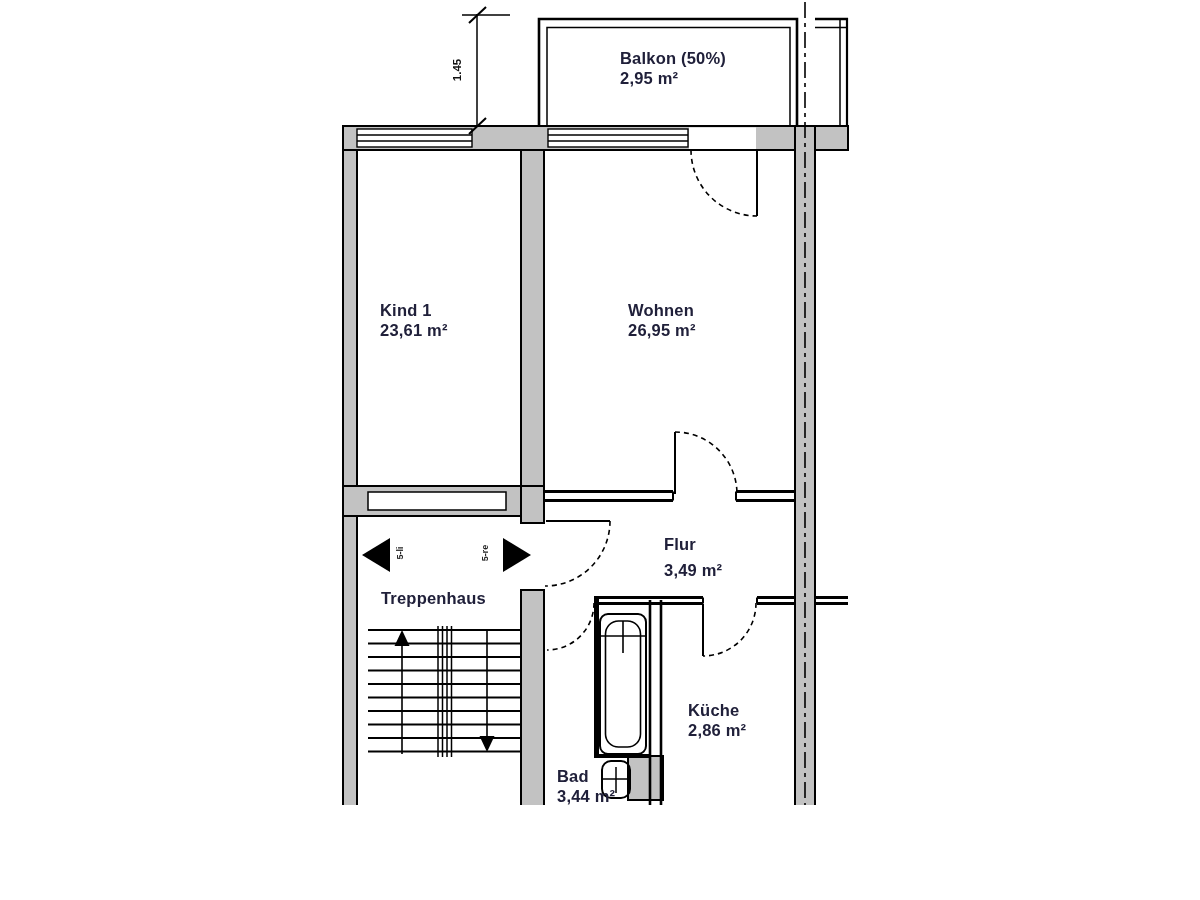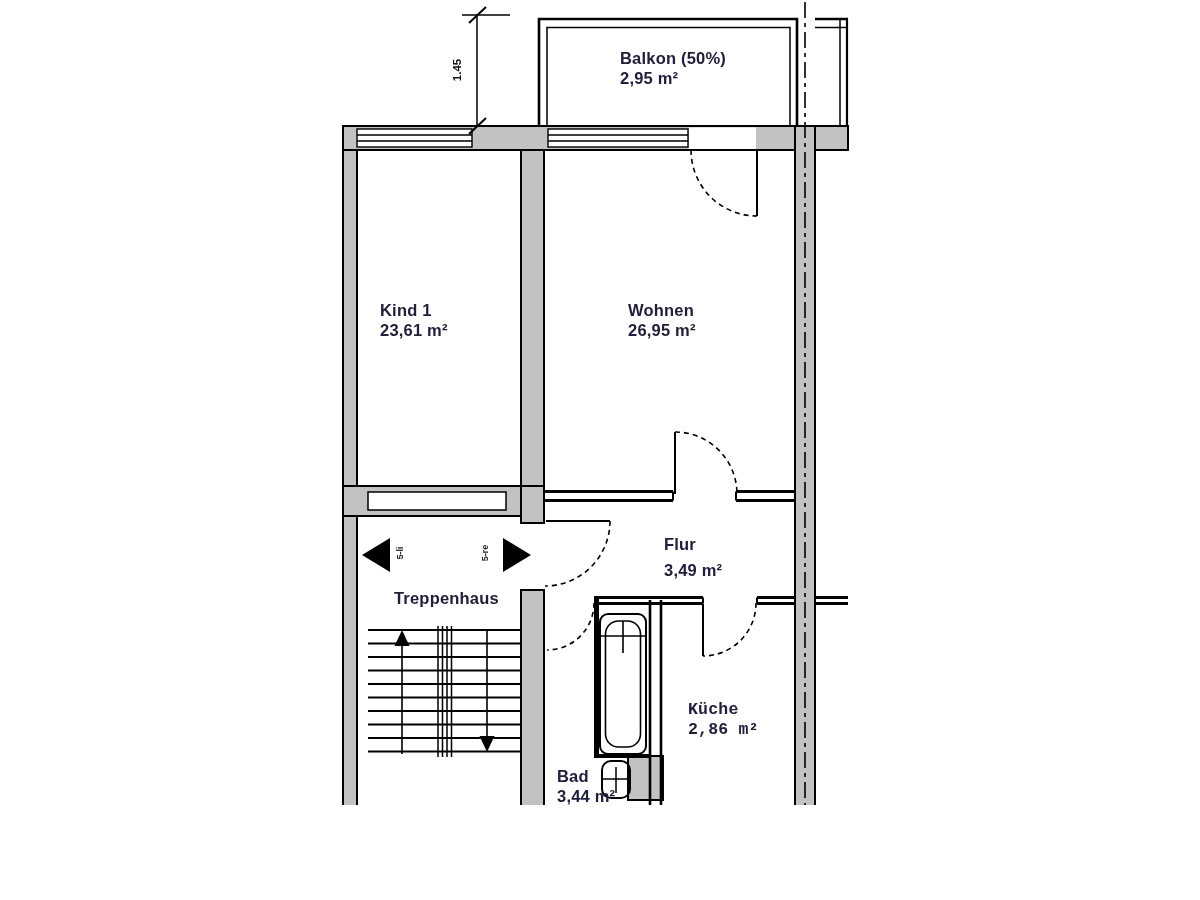--- a/index.html
+++ b/index.html
@@ -229,30 +229,30 @@
   <div class="lbl" style="left:628px;top:300px;">
     <span>Wohnen</span>
     <span class="area">26,95 m²</span>
   </div>
 
   <div class="lbl" style="left:664px;top:506px;margin-top:28px;">
     <span>Flur</span>
     <span class="area" style="margin-top:6px;">3,49 m²</span>
   </div>
 
-  <div class="lbl" style="left:394px;top:588px;">
+  <div class="lbl" style="left:381px;top:588px;">
     <span>Treppenhaus</span>
   </div>
 
   <div class="lbl" style="left:547px;top:766px;margin-left:10px;">
     <span>Bad</span>
     <span class="area">3,44 m²</span>
   </div>
 
-  <div class="lbl" style="left:688px;top:700px;font-family:Liberation Mono, monospace;">
+  <div class="lbl" style="left:688px;top:700px;">
     <span>Küche</span>
     <span class="area">2,86 m²</span>
   </div>
 
   <div class="dim-lbl rot" style="left:434px;top:63px;">1.45</div>
 
   <div class="door-lbl rot" style="left:381px;top:547px;">5-li</div>
 
   <div class="door-lbl rot" style="left:466px;top:547px;">5-re</div>
 

